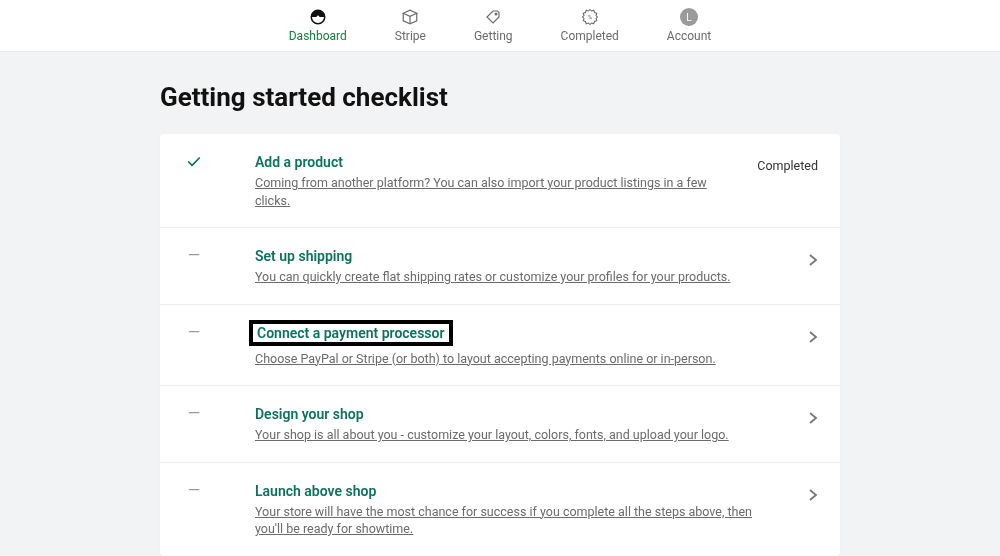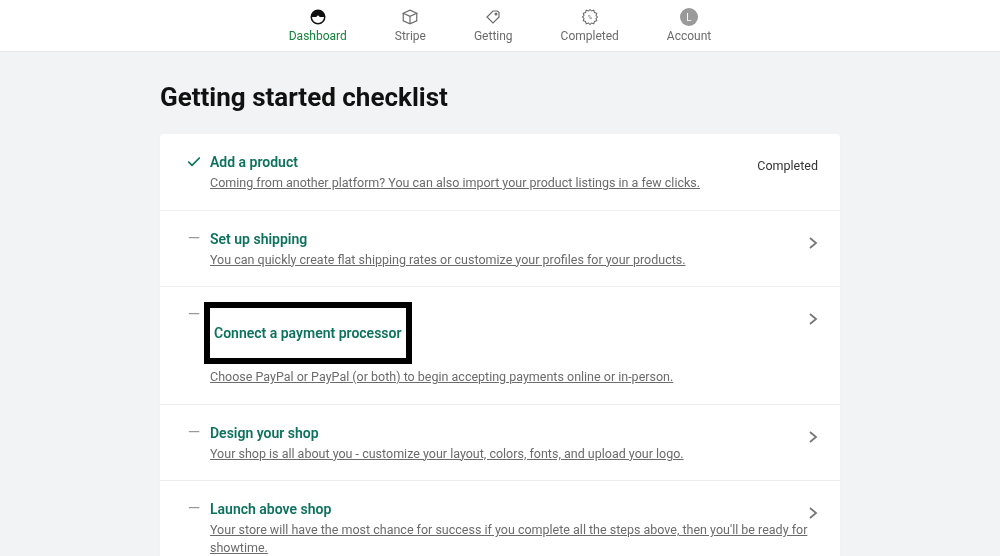--- a/index.html
+++ b/index.html
@@ -48,40 +48,41 @@
     border-radius: 4px;
     box-shadow: 0 1px 2px rgba(0,0,0,0.04);
   }
   .checklist-item {
     display: flex;
     align-items: flex-start;
     padding: 18px 22px 18px 18px;
     border-bottom: 1px solid #eee;
     position: relative;
     cursor: pointer;
+    gap: 45px;
   }
   .checklist-item:last-child { border-bottom: none; }
   .status-col {
     width: 32px;
     flex: 0 0 32px;
     display: flex;
     justify-content: center;
     padding-top: 2px;
   }
   .body-col { flex: 1; }
   .item-title {
     color: #0d725d;
     font-size: 14px;
     font-weight: 600;
     margin-bottom: 4px;
     display: inline-block;
   }
   .item-title.highlighted {
-    border: 6px solid #000000;
-    padding: 17px 4px;
+    border: 4px solid #000000;
+    padding: 1px 4px;
     margin-left: -6px;
     margin-top: -3px;
   }
   .item-desc {
     color: #6b6b6b;
     font-size: 12.5px;
     line-height: 1.4;
     text-decoration: underline;
   }
   .right-col {
@@ -195,21 +196,21 @@
         </span>
       </div>
     </div>
 
     <div class="checklist-item">
       <div class="status-col">
         <span class="dash">—</span>
       </div>
       <div class="body-col">
         <div class="item-title highlighted">Connect a payment processor</div>
-        <div class="item-desc">Choose PayPal or PayPal (or both) to begin accepting payments online or in-person.</div>
+        <div class="item-desc">Choose PayPal or Stripe (or both) to layout accepting payments online or in-person.</div>
       </div>
       <div class="right-col">
         <span class="chevron">
           <svg width="10" height="14" viewBox="0 0 10 14" fill="none" stroke="#777" stroke-width="1.8">
               <polyline points="2 2 8 7 2 12"></polyline>
             </svg>
         </span>
       </div>
     </div>
 

